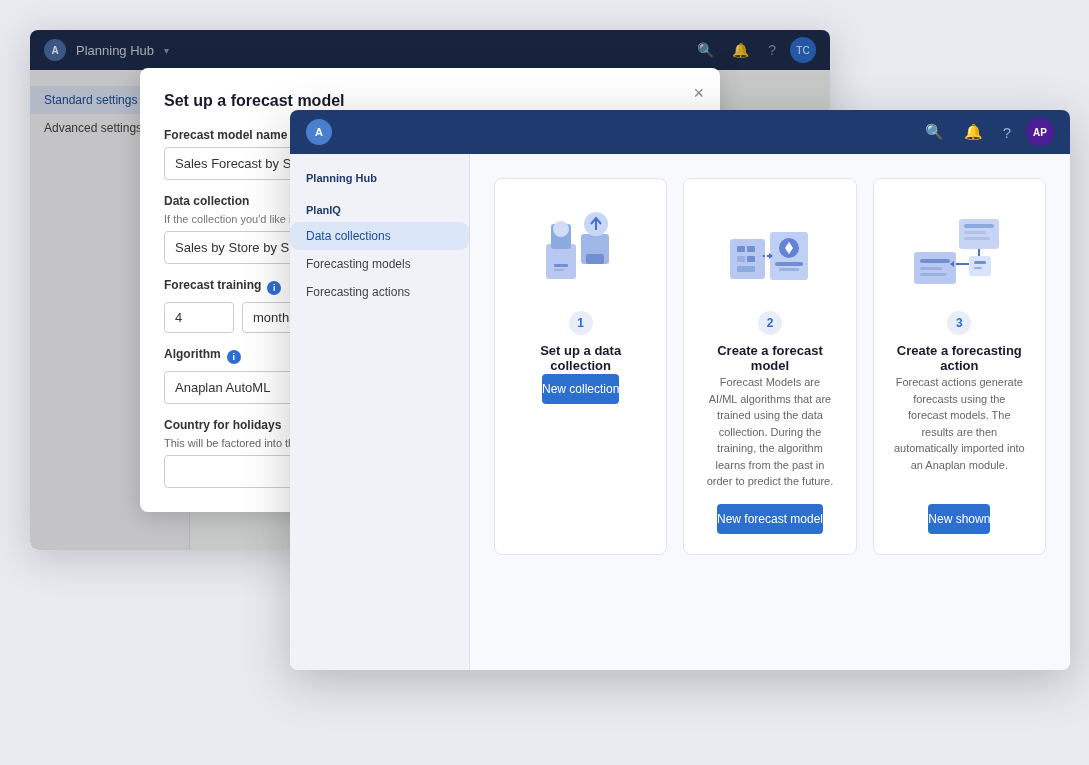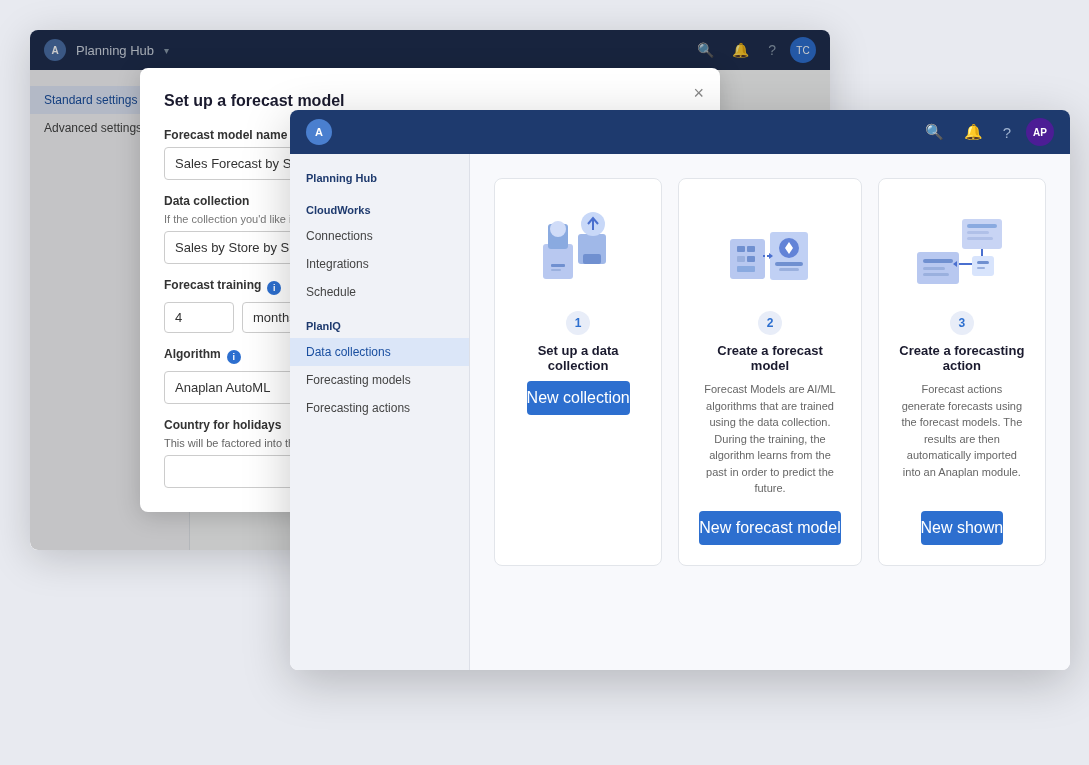--- a/index.html
+++ b/index.html
@@ -309,20 +309,21 @@
     .front-sidebar-item {
       padding: 7px 16px;
       font-size: 12px;
       color: #444;
       cursor: pointer;
     }
     .front-sidebar-item.active {
       background: #dbe6f8;
       color: #1a4fa0;
       font-weight: 500;
+      border-radius: 9px;
     }
 
     .front-main {
       flex: 1;
       padding: 24px;
       background: #f8f9fc;
       overflow-y: auto;
     }
     .front-page-title {
       font-size: 18px;
@@ -360,36 +361,36 @@
       display: flex; align-items: center; justify-content: center;
       font-size: 12px;
       font-weight: 600;
       color: #2d6fcf;
       margin-bottom: 8px;
     }
     .card-title {
       font-size: 13px;
       font-weight: 700;
       color: #1a1a2e;
-      margin-bottom: 8px;
+      margin-bottom: 1px;
     }
     .card-desc {
       font-size: 11px;
       color: #666;
       line-height: 1.5;
       margin-bottom: 14px;
       flex: 1;
     }
     .card-btn {
       background: #2d6fcf;
       color: #fff;
       border: none;
       border-radius: 4px;
       padding: 8px 0;
-      font-size: 16px;
+      font-size: 12px;
       font-weight: 500;
       cursor: pointer;
       white-space: nowrap;
       text-align: center;
     }
 
     
     .illus-svg {
       width: 110px;
       height: 90px;
@@ -498,26 +499,20 @@
     <span class="front-topbar-icon">🔔</span>
     <span class="front-topbar-icon">?</span>
     <div class="front-avatar">AP</div>
   </div>
 
   <div class="front-body">
 
     <div class="front-sidebar">
       <div class="front-sidebar-section">
         <div class="front-sidebar-section-title">Planning Hub</div>
-      </div>
-      <div class="front-sidebar-section">
-        <div class="front-sidebar-section-title">CloudWorks</div>
-        <div class="front-sidebar-item">Connections</div>
-        <div class="front-sidebar-item">Integrations</div>
-        <div class="front-sidebar-item">Schedule</div>
       </div>
       <div class="front-sidebar-section">
         <div class="front-sidebar-section-title">PlanIQ</div>
         <div class="front-sidebar-item active">Data collections</div>
         <div class="front-sidebar-item">Forecasting models</div>
         <div class="front-sidebar-item">Forecasting actions</div>
       </div>
     </div>
 
     <div class="front-main">

